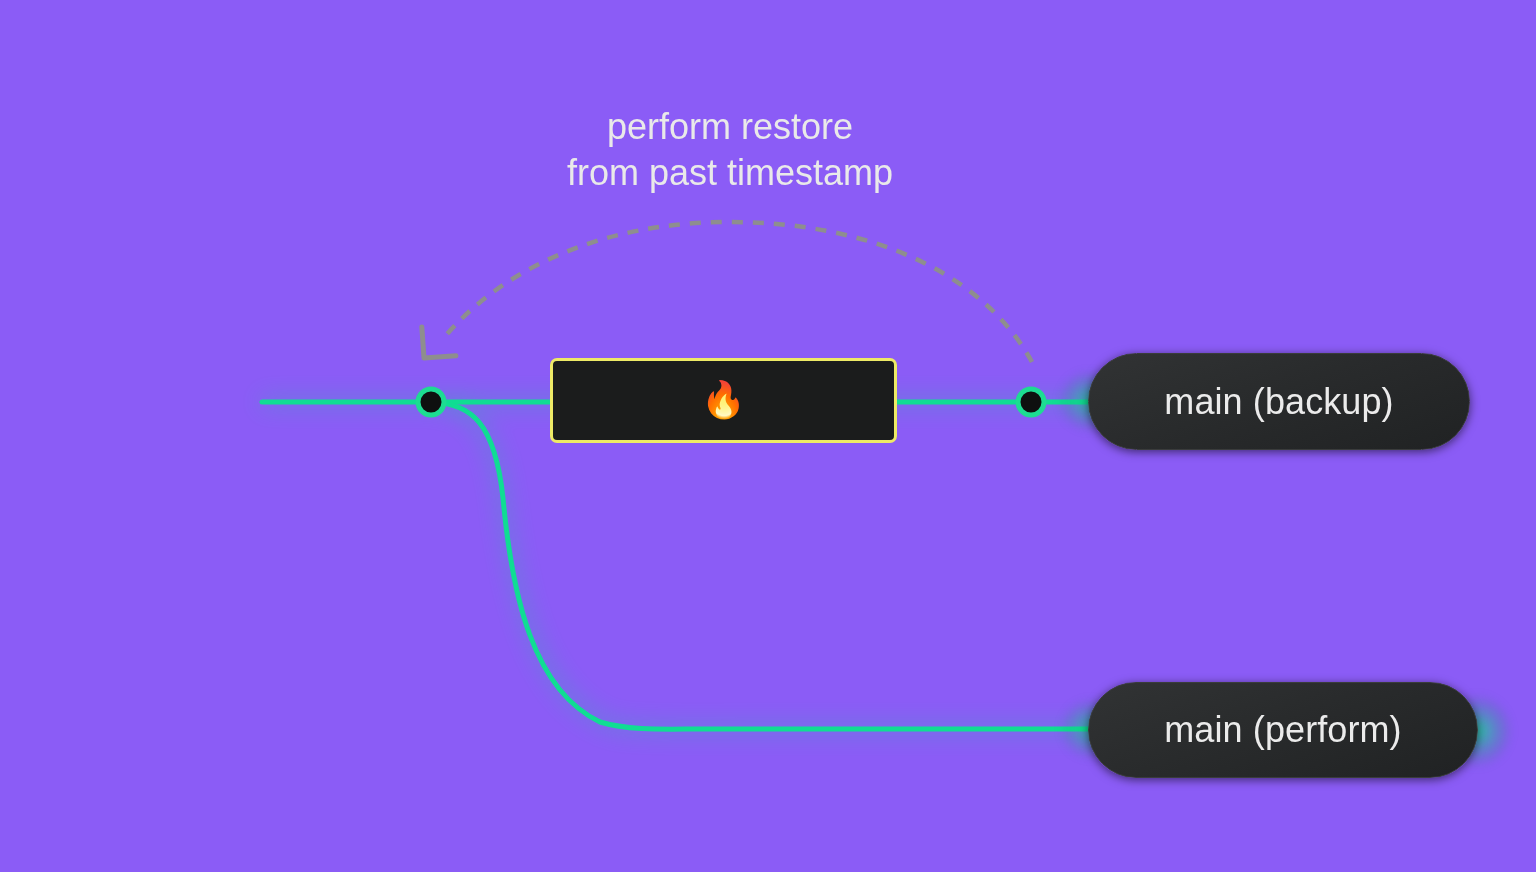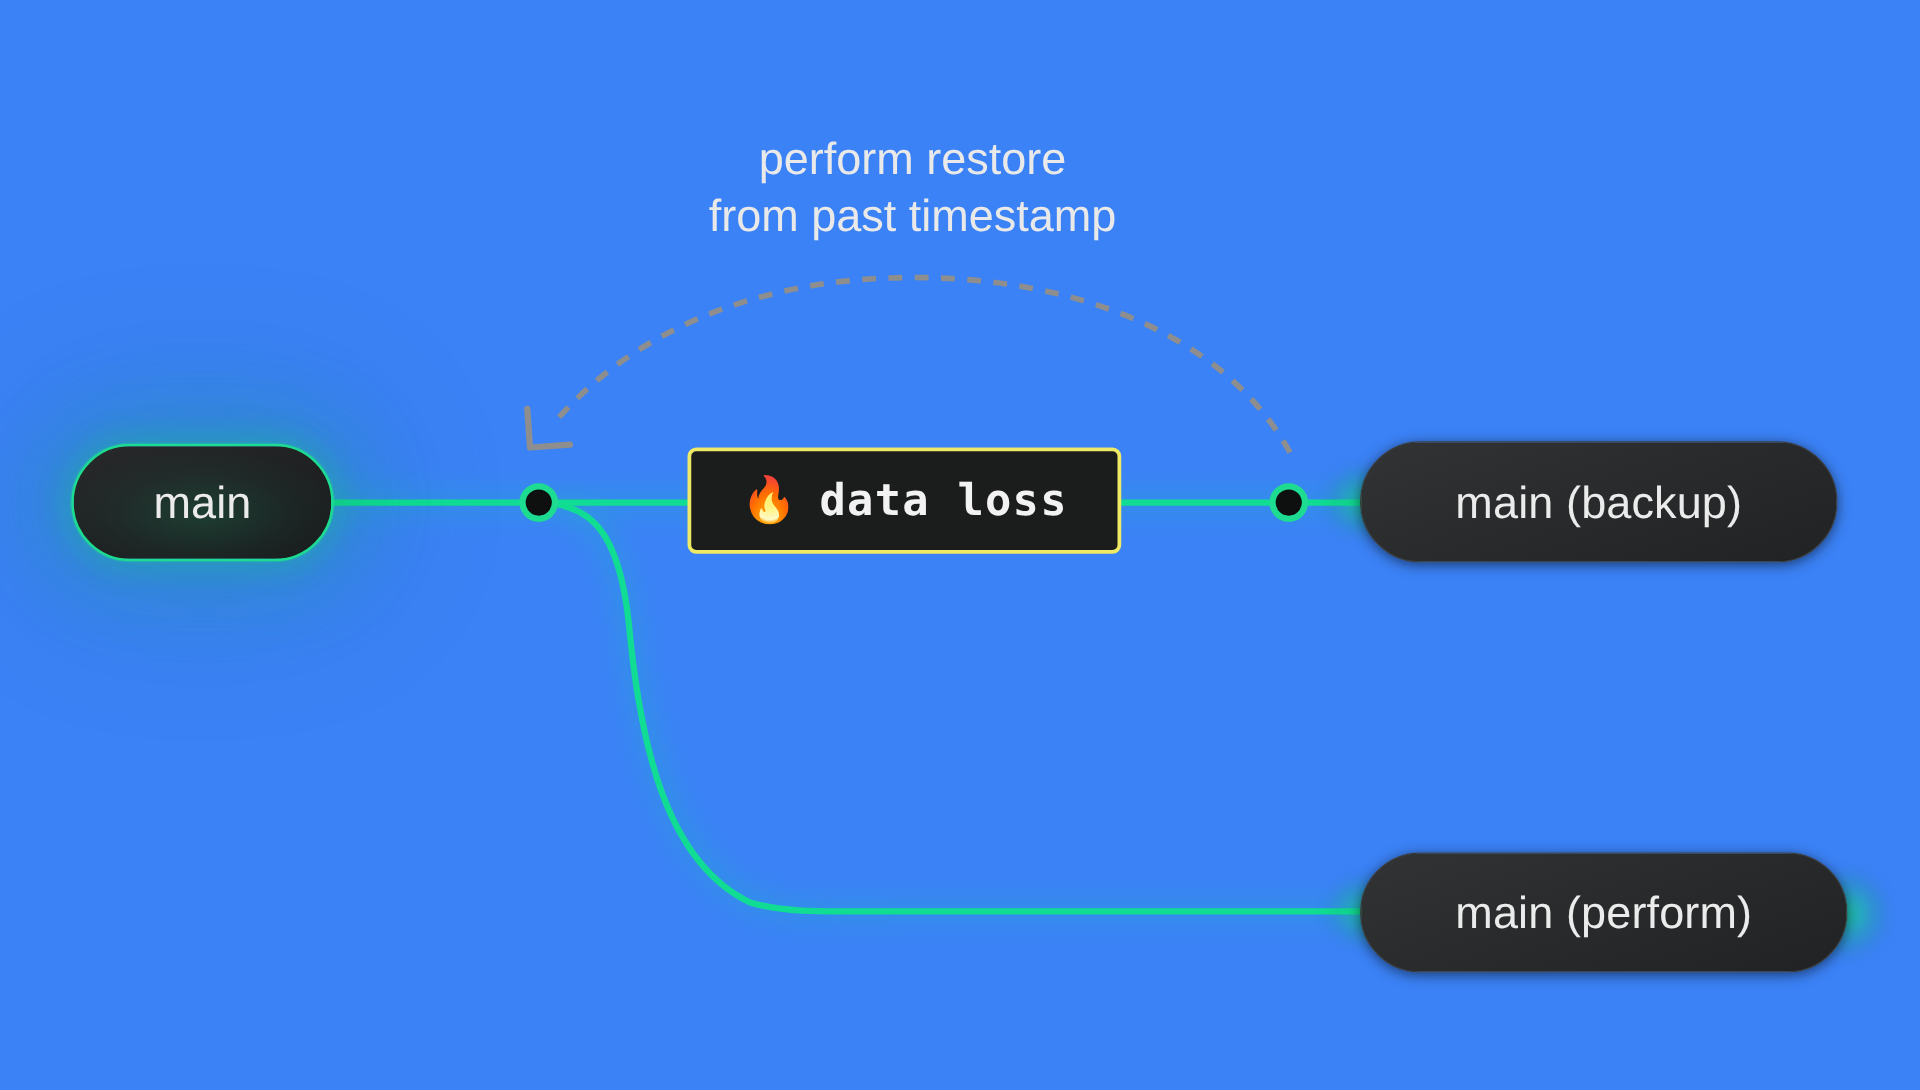--- a/index.html
+++ b/index.html
@@ -4,21 +4,21 @@
 <style>
   html, body {
     margin: 0;
     padding: 0;
     background: #0c0e0d;
   }
   #stage {
     position: relative;
     width: 1536px;
     height: 872px;
-    background: #3b82f6;
+    background: #8b5cf6;
     overflow: hidden;
     font-family: "Liberation Sans", sans-serif;
   }
 
   
   #edges {
     position: absolute;
     left: 0;
     top: 0;
     width: 1536px;
@@ -202,30 +202,26 @@
     <path d="M 424 327 L 424 358 L 456 358" stroke="#8e8e8e" stroke-width="5" fill="none" stroke-linecap="round" stroke-linejoin="round" transform="rotate(-4 424 358)"></path>
   </svg>
 
   <div class="glow glow-backup-left"></div>
   <div class="glow glow-restored-left"></div>
   <div class="glow glow-restored-right"></div>
 
   <div class="caption">perform restore
 from past timestamp</div>
 
-  <div class="pill pill-main">
-    <span>main</span>
-  </div>
 
   <div class="pill pill-grey pill-backup">
     <span>main (backup)</span>
   </div>
 
   <div class="pill pill-grey pill-restored">
     <span>main (perform)</span>
   </div>
 
   <div class="event-box">
     <span class="event-emoji">🔥</span>
-    <span class="event-label">data loss</span>
   </div>
 
 </div>
 
 </body></html>

